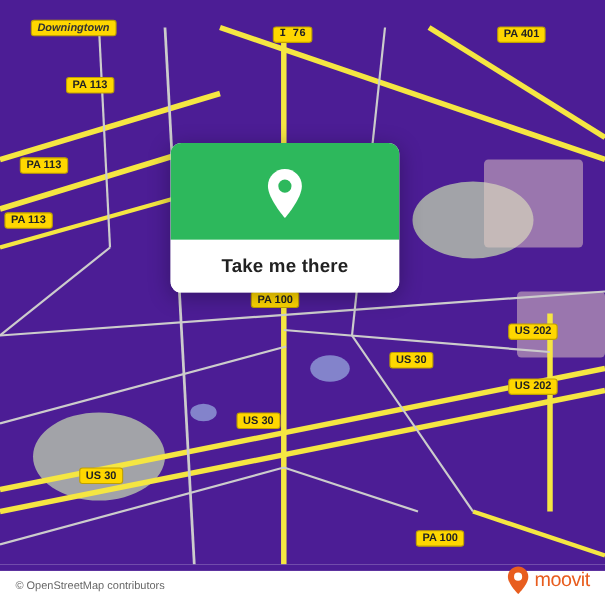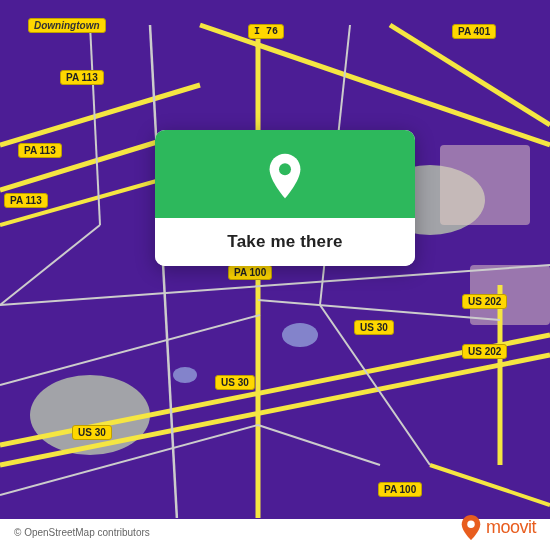--- a/index.html
+++ b/index.html
@@ -25,21 +25,21 @@
       position: absolute;
       top: 0; left: 0;
       width: 100%; height: 100%;
     }
 
     
     #popup-card {
       position: absolute;
       top: 130px;
       left: 155px;
-      width: 260px;
+      width: 208px;
       background: #fff;
       border-radius: 10px;
       box-shadow: 0 4px 20px rgba(0,0,0,0.3);
       display: flex;
       flex-direction: column;
       align-items: center;
       overflow: hidden;
       z-index: 10;
     }
 
@@ -72,21 +72,21 @@
 
     
     #bottom-bar {
       position: absolute;
       bottom: 0;
       left: 0;
       width: 100%;
       background: #fff;
       padding: 8px 14px 10px 14px;
       z-index: 10;
-      border-top: 1px solid #4c1d95;
+      border-top: 6px solid #4c1d95;
     }
 
     #attribution {
       font-size: 10px;
       color: #666;
       margin-bottom: 2px;
     }
 
     #location-title {
       font-size: 15px;

